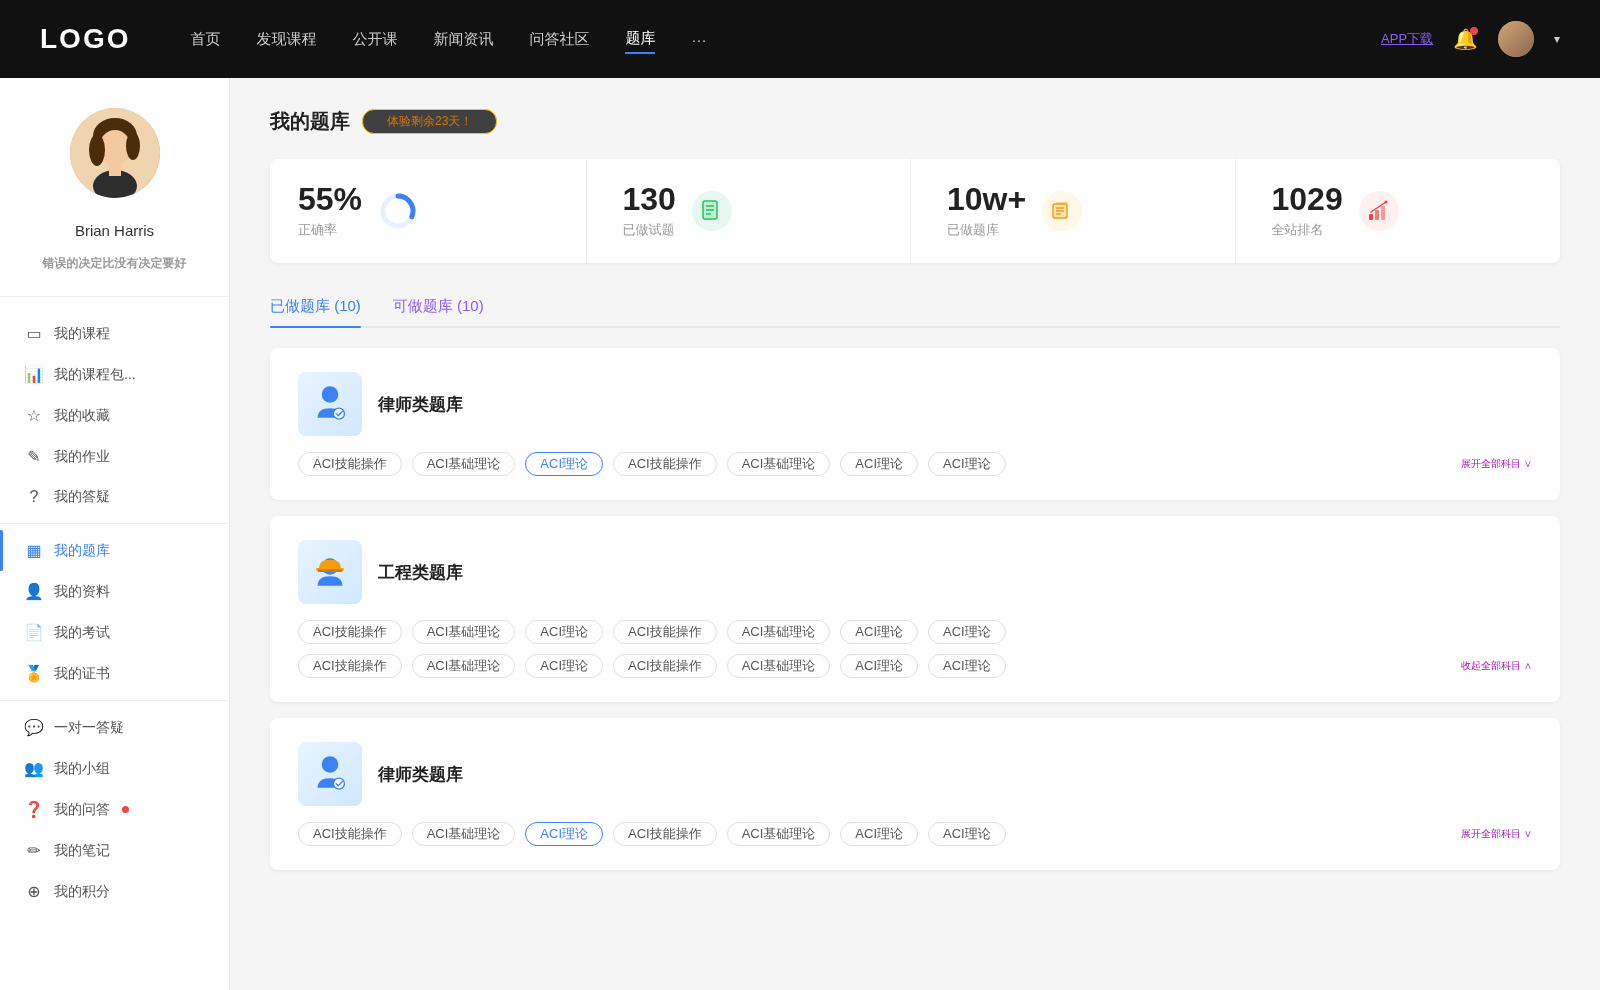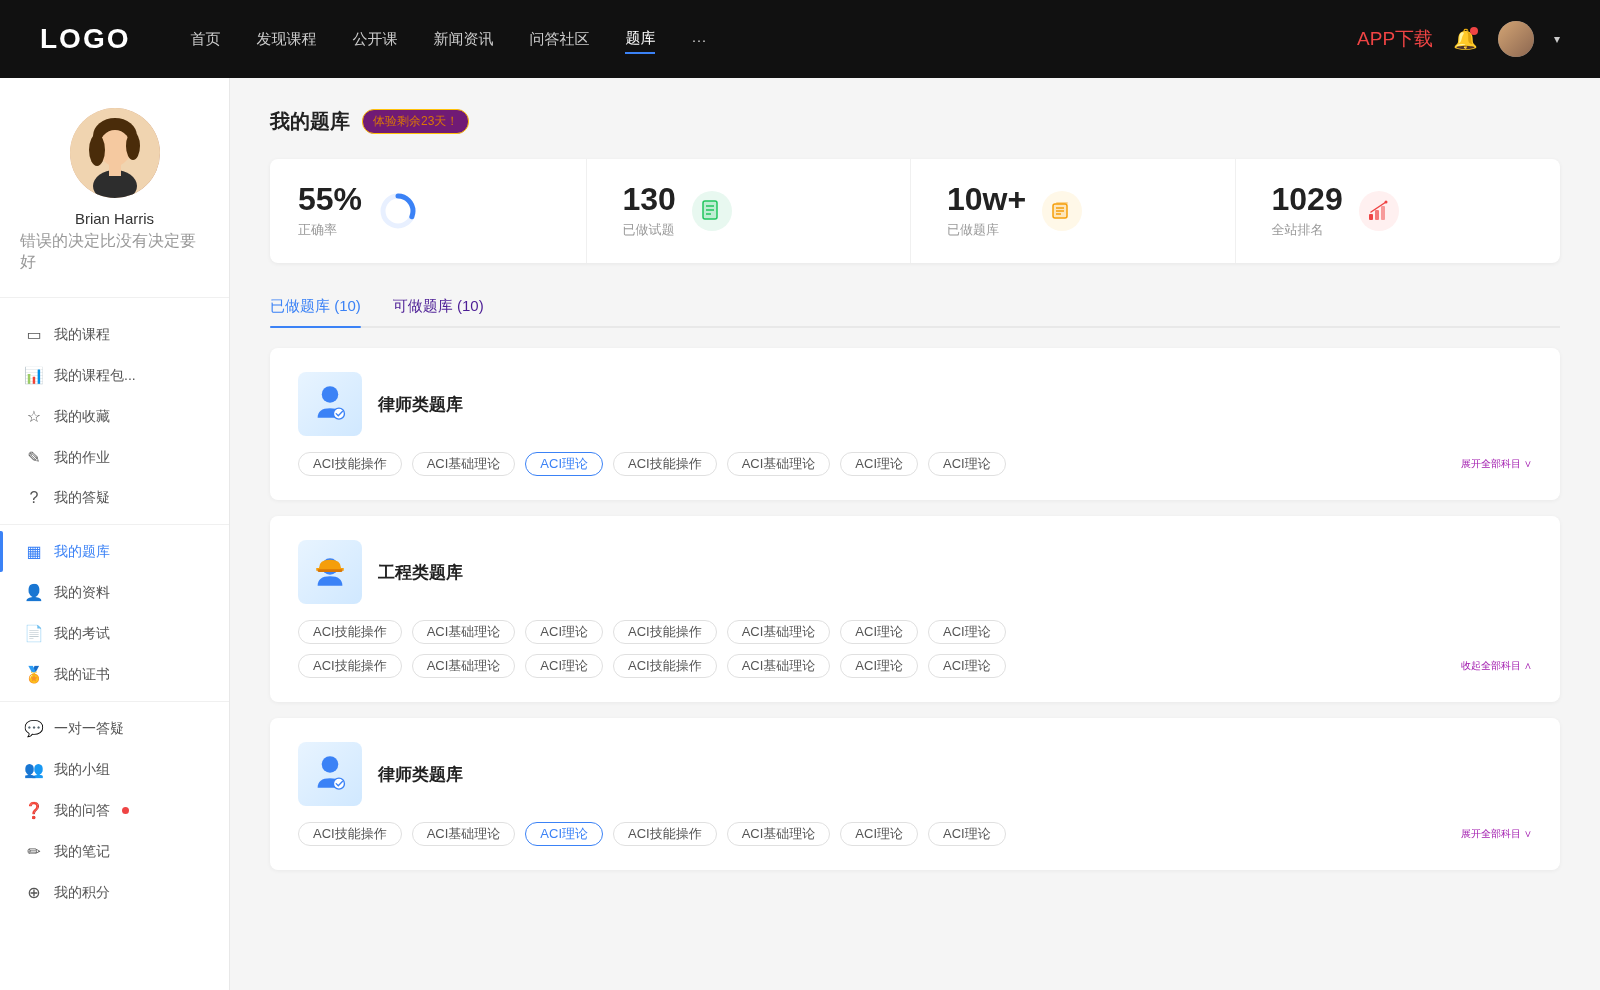--- a/index.html
+++ b/index.html
@@ -36,23 +36,24 @@
     .navbar-nav-item.active {
       color: white;
       border-bottom: 2px solid #3b82f6;
     }
     .navbar-right {
       display: flex;
       align-items: center;
       gap: 20px;
     }
     .navbar-app-download {
-      color: #ef4444;
-      font-size: 19px;
-      cursor: pointer;
+      color: #8b5cf6;
+      font-size: 13px;
+      cursor: pointer;
+      text-decoration: underline;
     }
     .navbar-bell {
       position: relative;
       cursor: pointer;
     }
     .navbar-bell-icon {
       color: white;
       font-size: 20px;
     }
     .navbar-bell-dot {
@@ -90,40 +91,42 @@
       padding: 30px 0;
       flex-shrink: 0;
     }
     .sidebar-profile {
       display: flex;
       flex-direction: column;
       align-items: center;
       padding: 0 20px 24px;
       border-bottom: 1px solid #f0f0f0;
       margin-bottom: 16px;
+      gap: 12px;
     }
     .sidebar-avatar {
       width: 90px; height: 90px;
       border-radius: 50%;
       background: linear-gradient(135deg, #e8c4a0, #c49070);
       margin-bottom: 12px;
       overflow: hidden;
       display: flex;
       align-items: center;
       justify-content: center;
     }
     .sidebar-name {
       font-size: 15px;
       font-weight: 500;
       color: #333;
       margin-bottom: 4px;
     }
     .sidebar-motto {
-      font-size: 16px;
+      font-size: 12px;
       color: #999;
+      font-weight: bold;
     }
     .sidebar-menu {
       list-style: none;
     }
     .sidebar-menu-item {
       display: flex;
       align-items: center;
       padding: 11px 24px;
       cursor: pointer;
       font-size: 14px;
@@ -175,25 +178,25 @@
       align-items: center;
       gap: 12px;
       margin-bottom: 24px;
     }
     .page-title {
       font-size: 20px;
       font-weight: 600;
       color: #222;
     }
     .trial-badge {
-      background: #701a75;
+      background: #404040;
       border: 1px solid #ffc107;
       color: #d97706;
       font-size: 12px;
-      padding: 3px 10px;
+      padding: 3px 24px;
       border-radius: 12px;
     }
 
     
     .stats-row {
       display: grid;
       grid-template-columns: repeat(4, 1fr);
       gap: 8px;
       background: #fff;
       border-radius: 8px;
@@ -236,21 +239,21 @@
     .tabs-row {
       display: flex;
       gap: 0;
       margin-bottom: 20px;
       border-bottom: 2px solid #e8e8e8;
     }
     .tab {
       padding: 10px 0;
       margin-right: 32px;
       font-size: 15px;
-      color: #4c1d95;
+      color: #8b5cf6;
       cursor: pointer;
       position: relative;
     }
     .tab.active {
       color: #3b82f6;
       font-weight: 500;
     }
     .tab.active::after {
       content: '';
       position: absolute;

